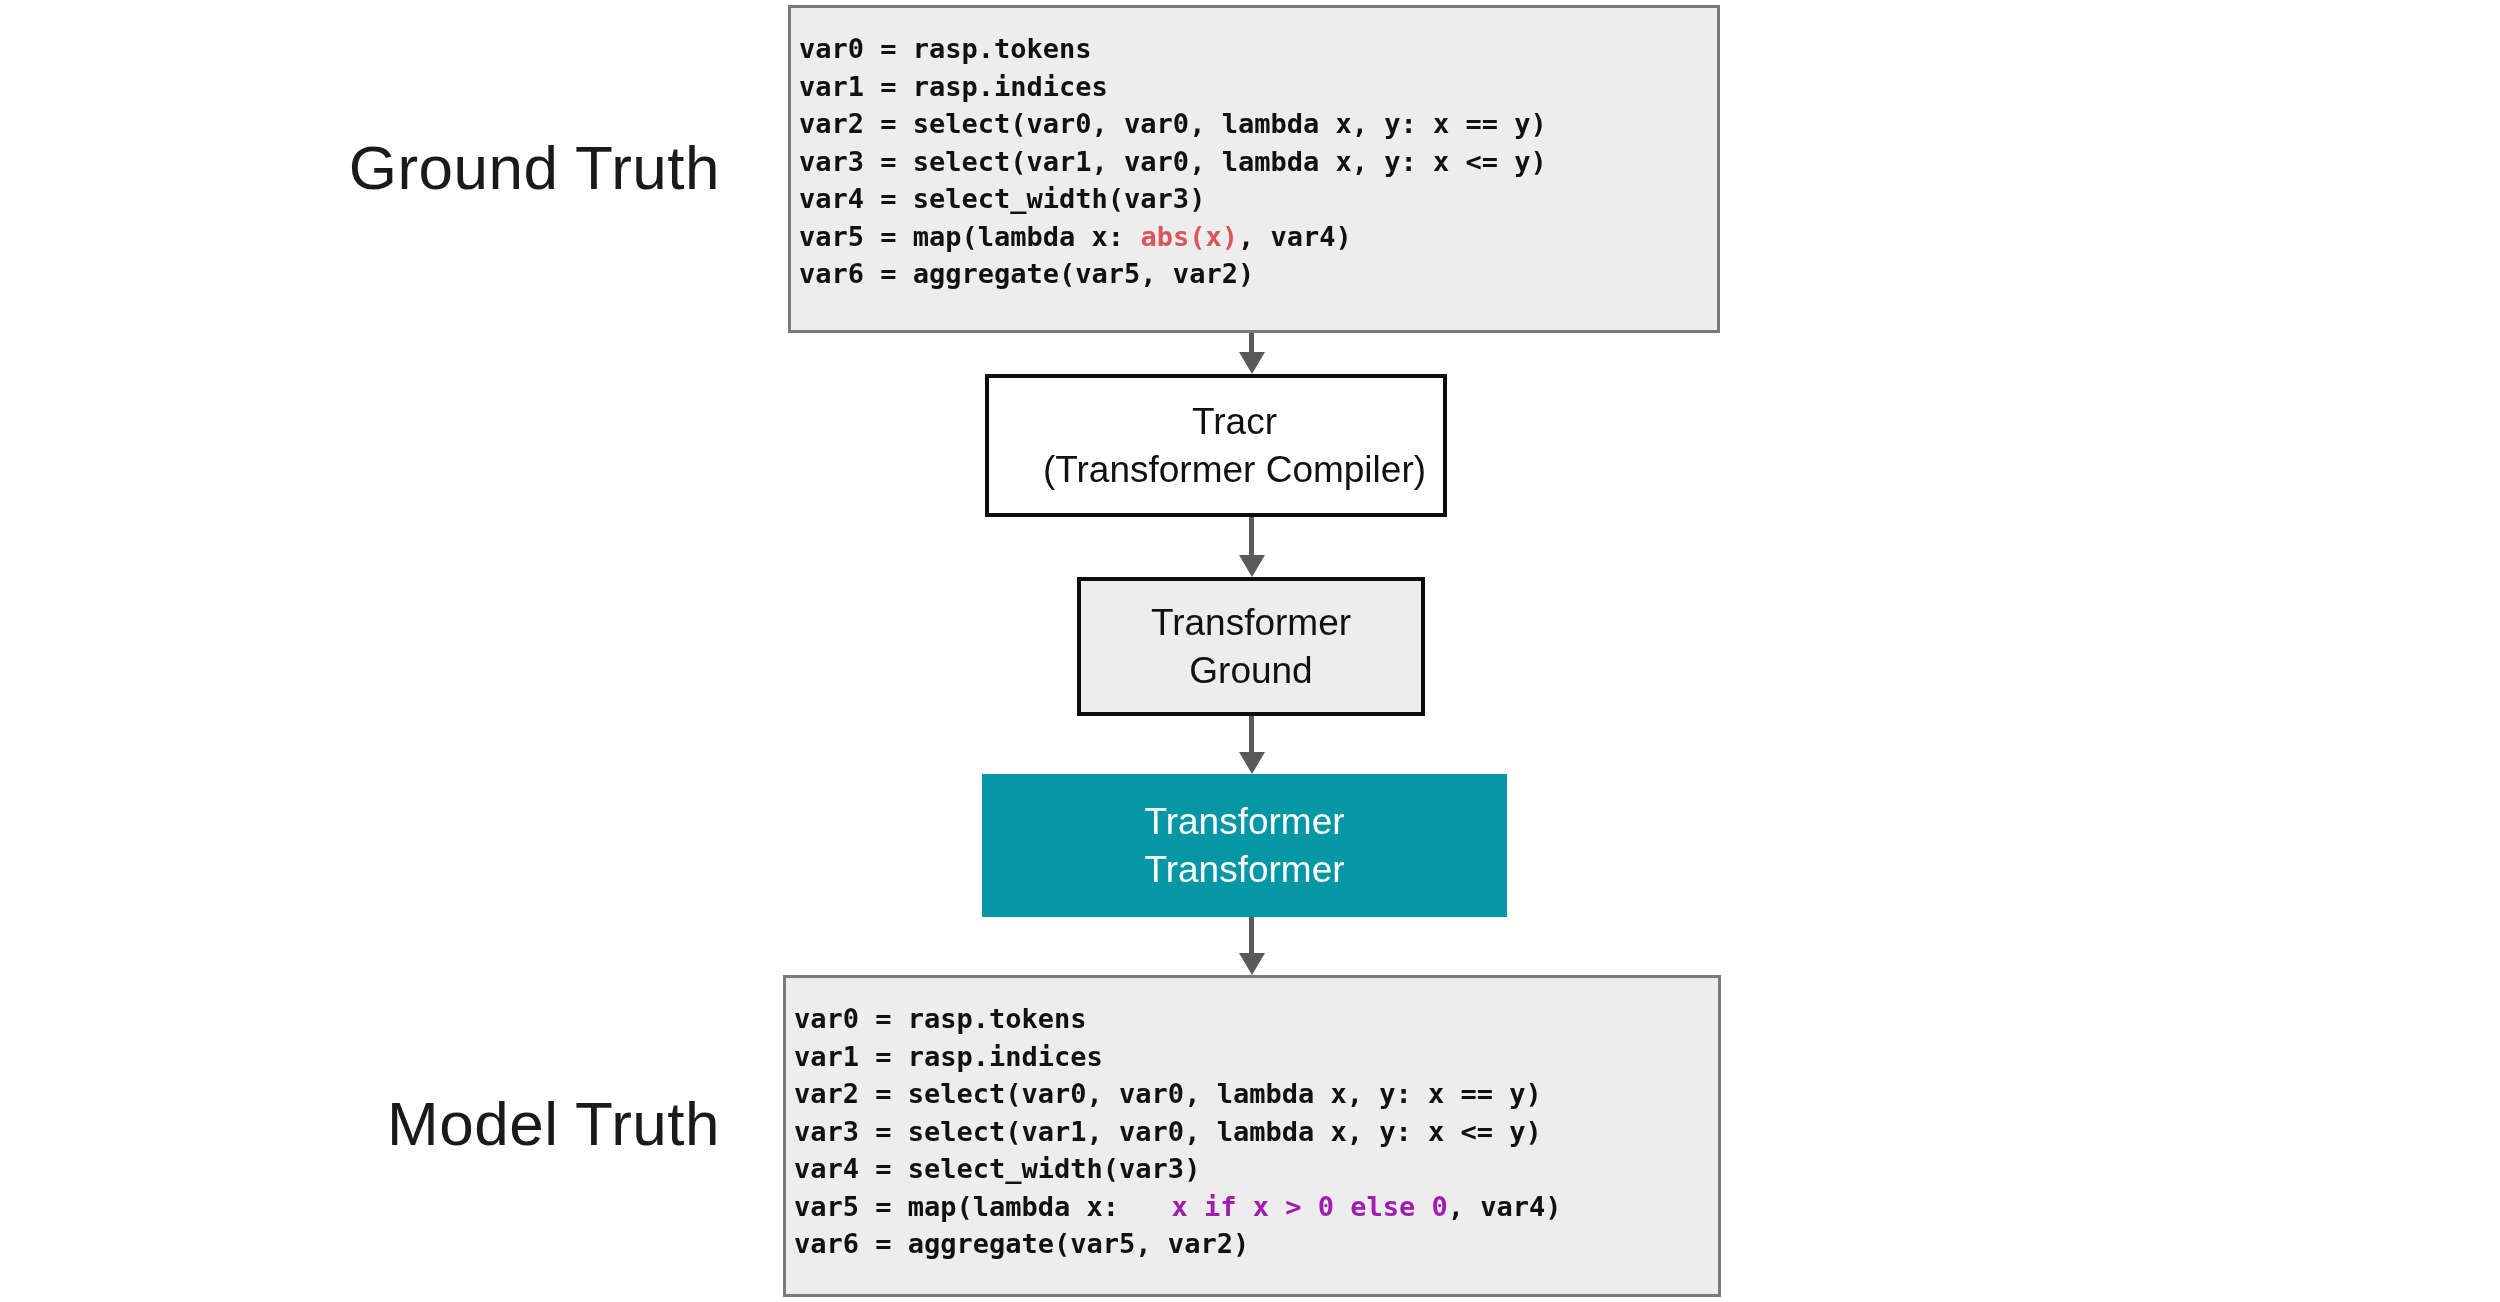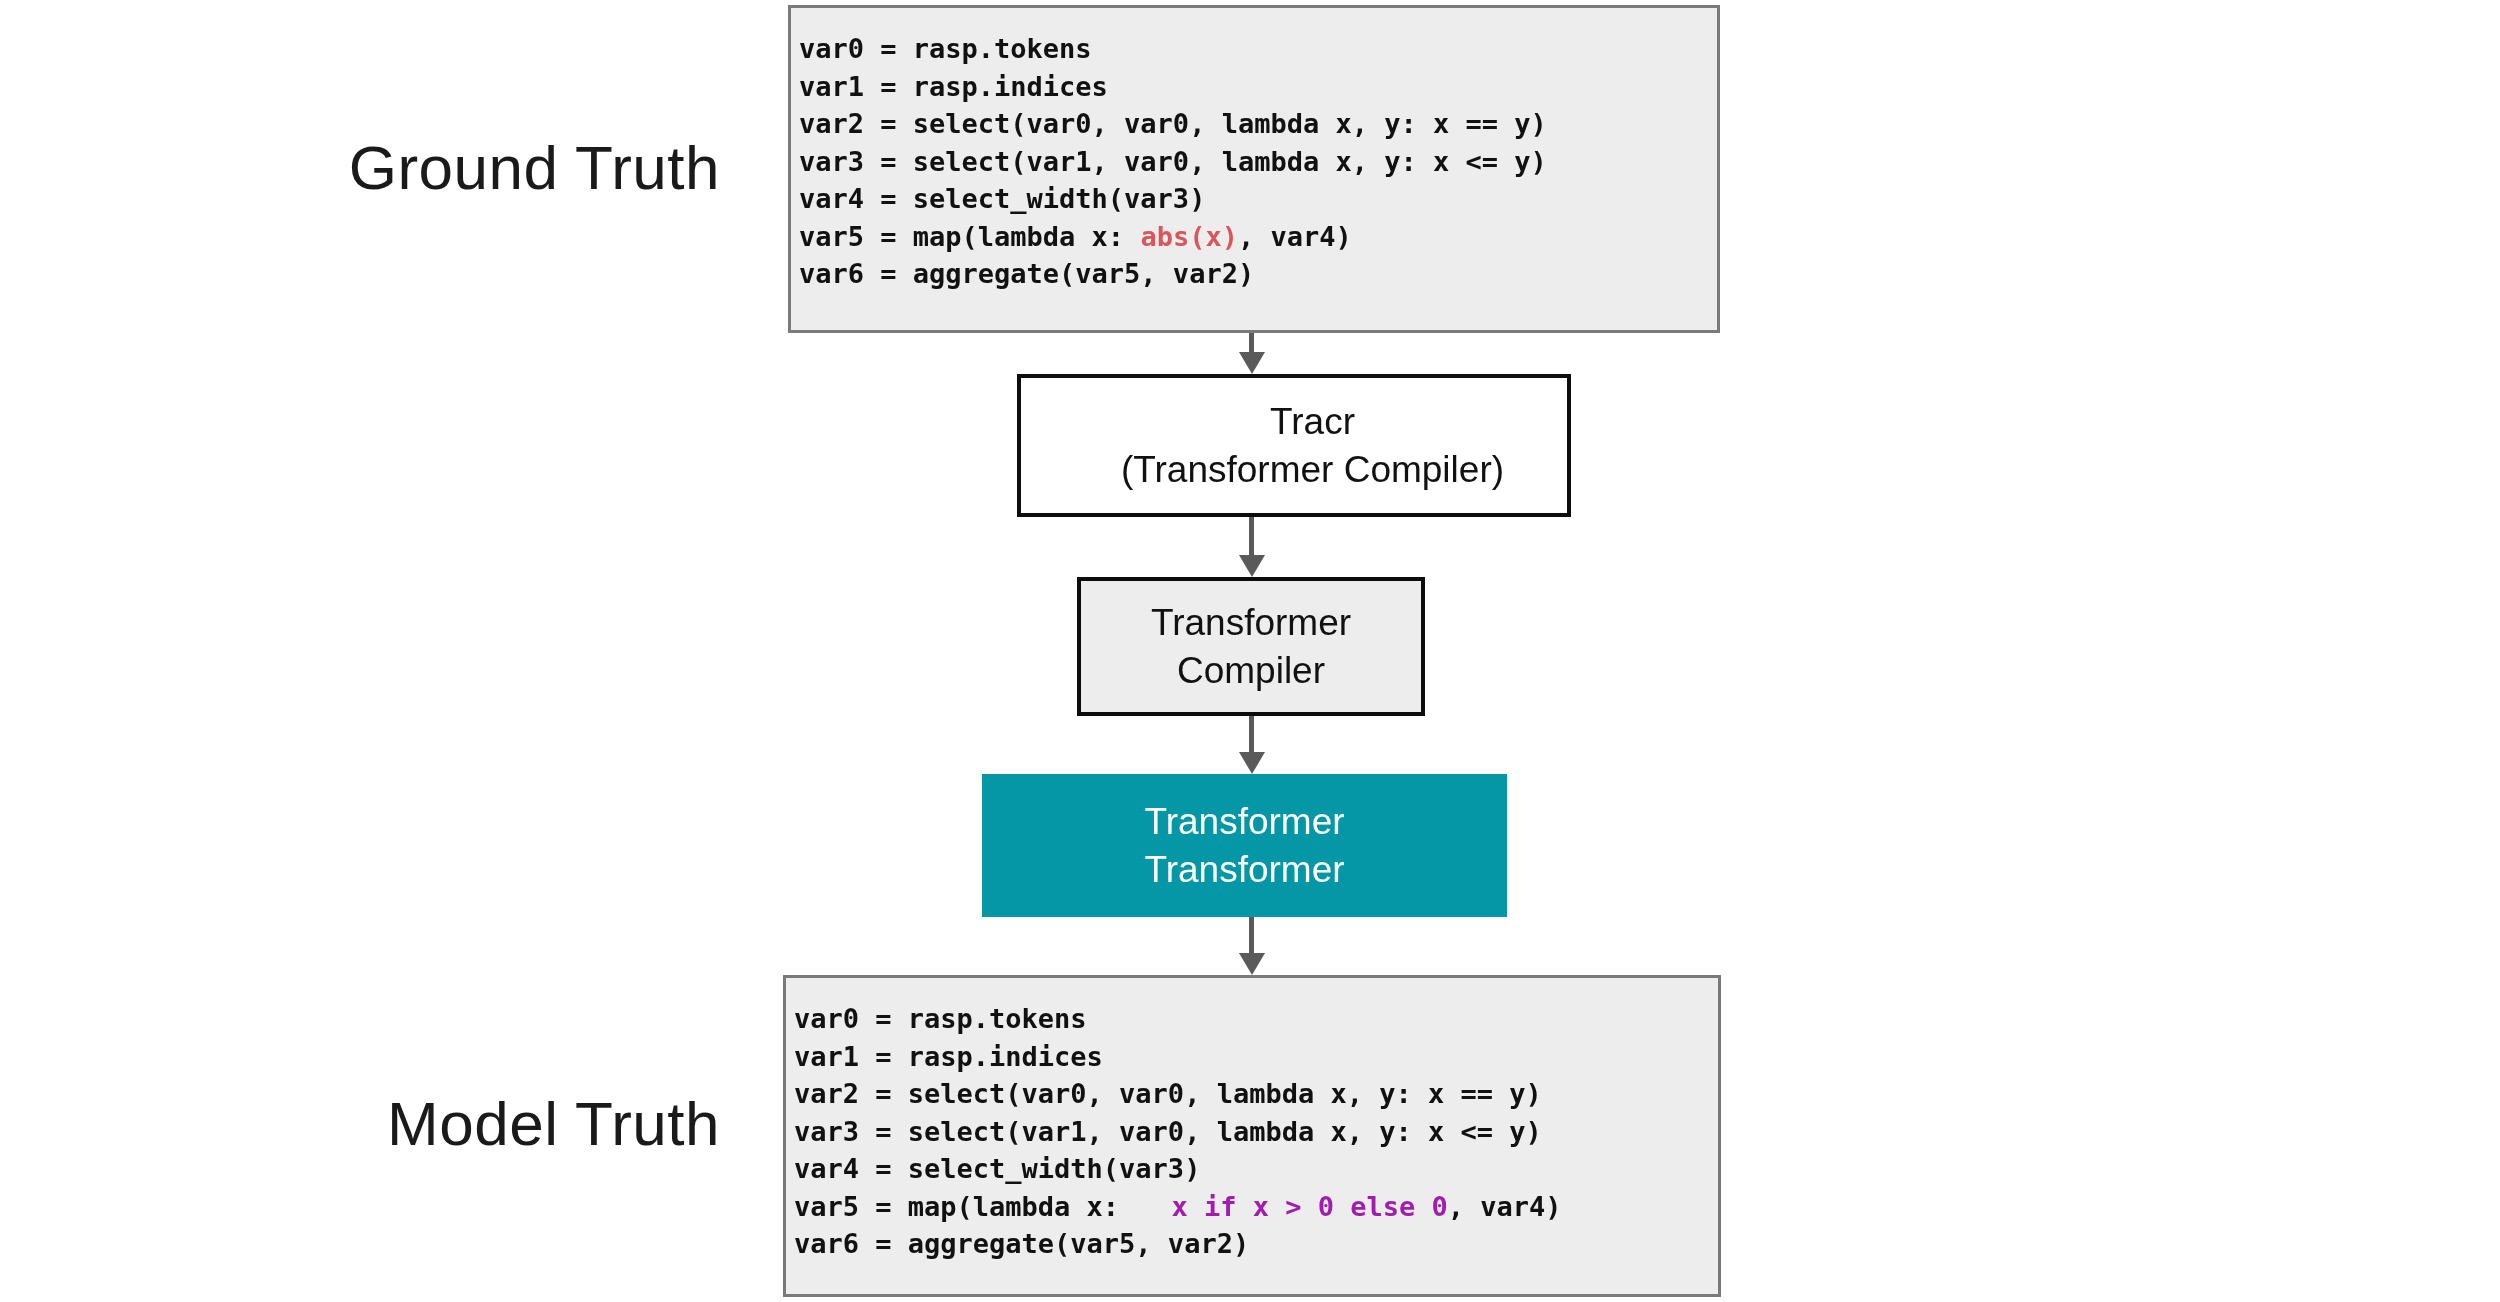--- a/index.html
+++ b/index.html
@@ -73,23 +73,23 @@
     box-sizing: border-box;
     display: flex;
     align-items: center;
     justify-content: center;
     text-align: center;
     font-family: "Liberation Sans", sans-serif;
     font-weight: 300;
     line-height: 1.28;
   }
   #box-tracr {
-    left: 1017px;
+    left: 985px;
     top: 374px;
-    width: 554px;
+    width: 462px;
     height: 143px;
     background: #ffffff;
     border: 4px solid #0d0d0d;
     font-size: 37px;
     color: #111111;
     padding-left: 37px;
   }
   #box-weights {
     left: 1077px;
     top: 577px;
@@ -174,21 +174,21 @@
   </div>
 
   <div class="arrow" id="arrow-tracr-to-weights">
     <div class="shaft"></div>
     <div class="head"></div>
   </div>
 
   <div class="proc-box" id="box-weights">
     <div>
       <span>Transformer</span>
-      <span class="line2">Compiler</span>
+      <span class="line2">Ground</span>
     </div>
   </div>
 
   <div class="arrow" id="arrow-weights-to-decomp">
     <div class="shaft"></div>
     <div class="head"></div>
   </div>
 
   <div class="proc-box" id="box-decompiler">
     <div>

